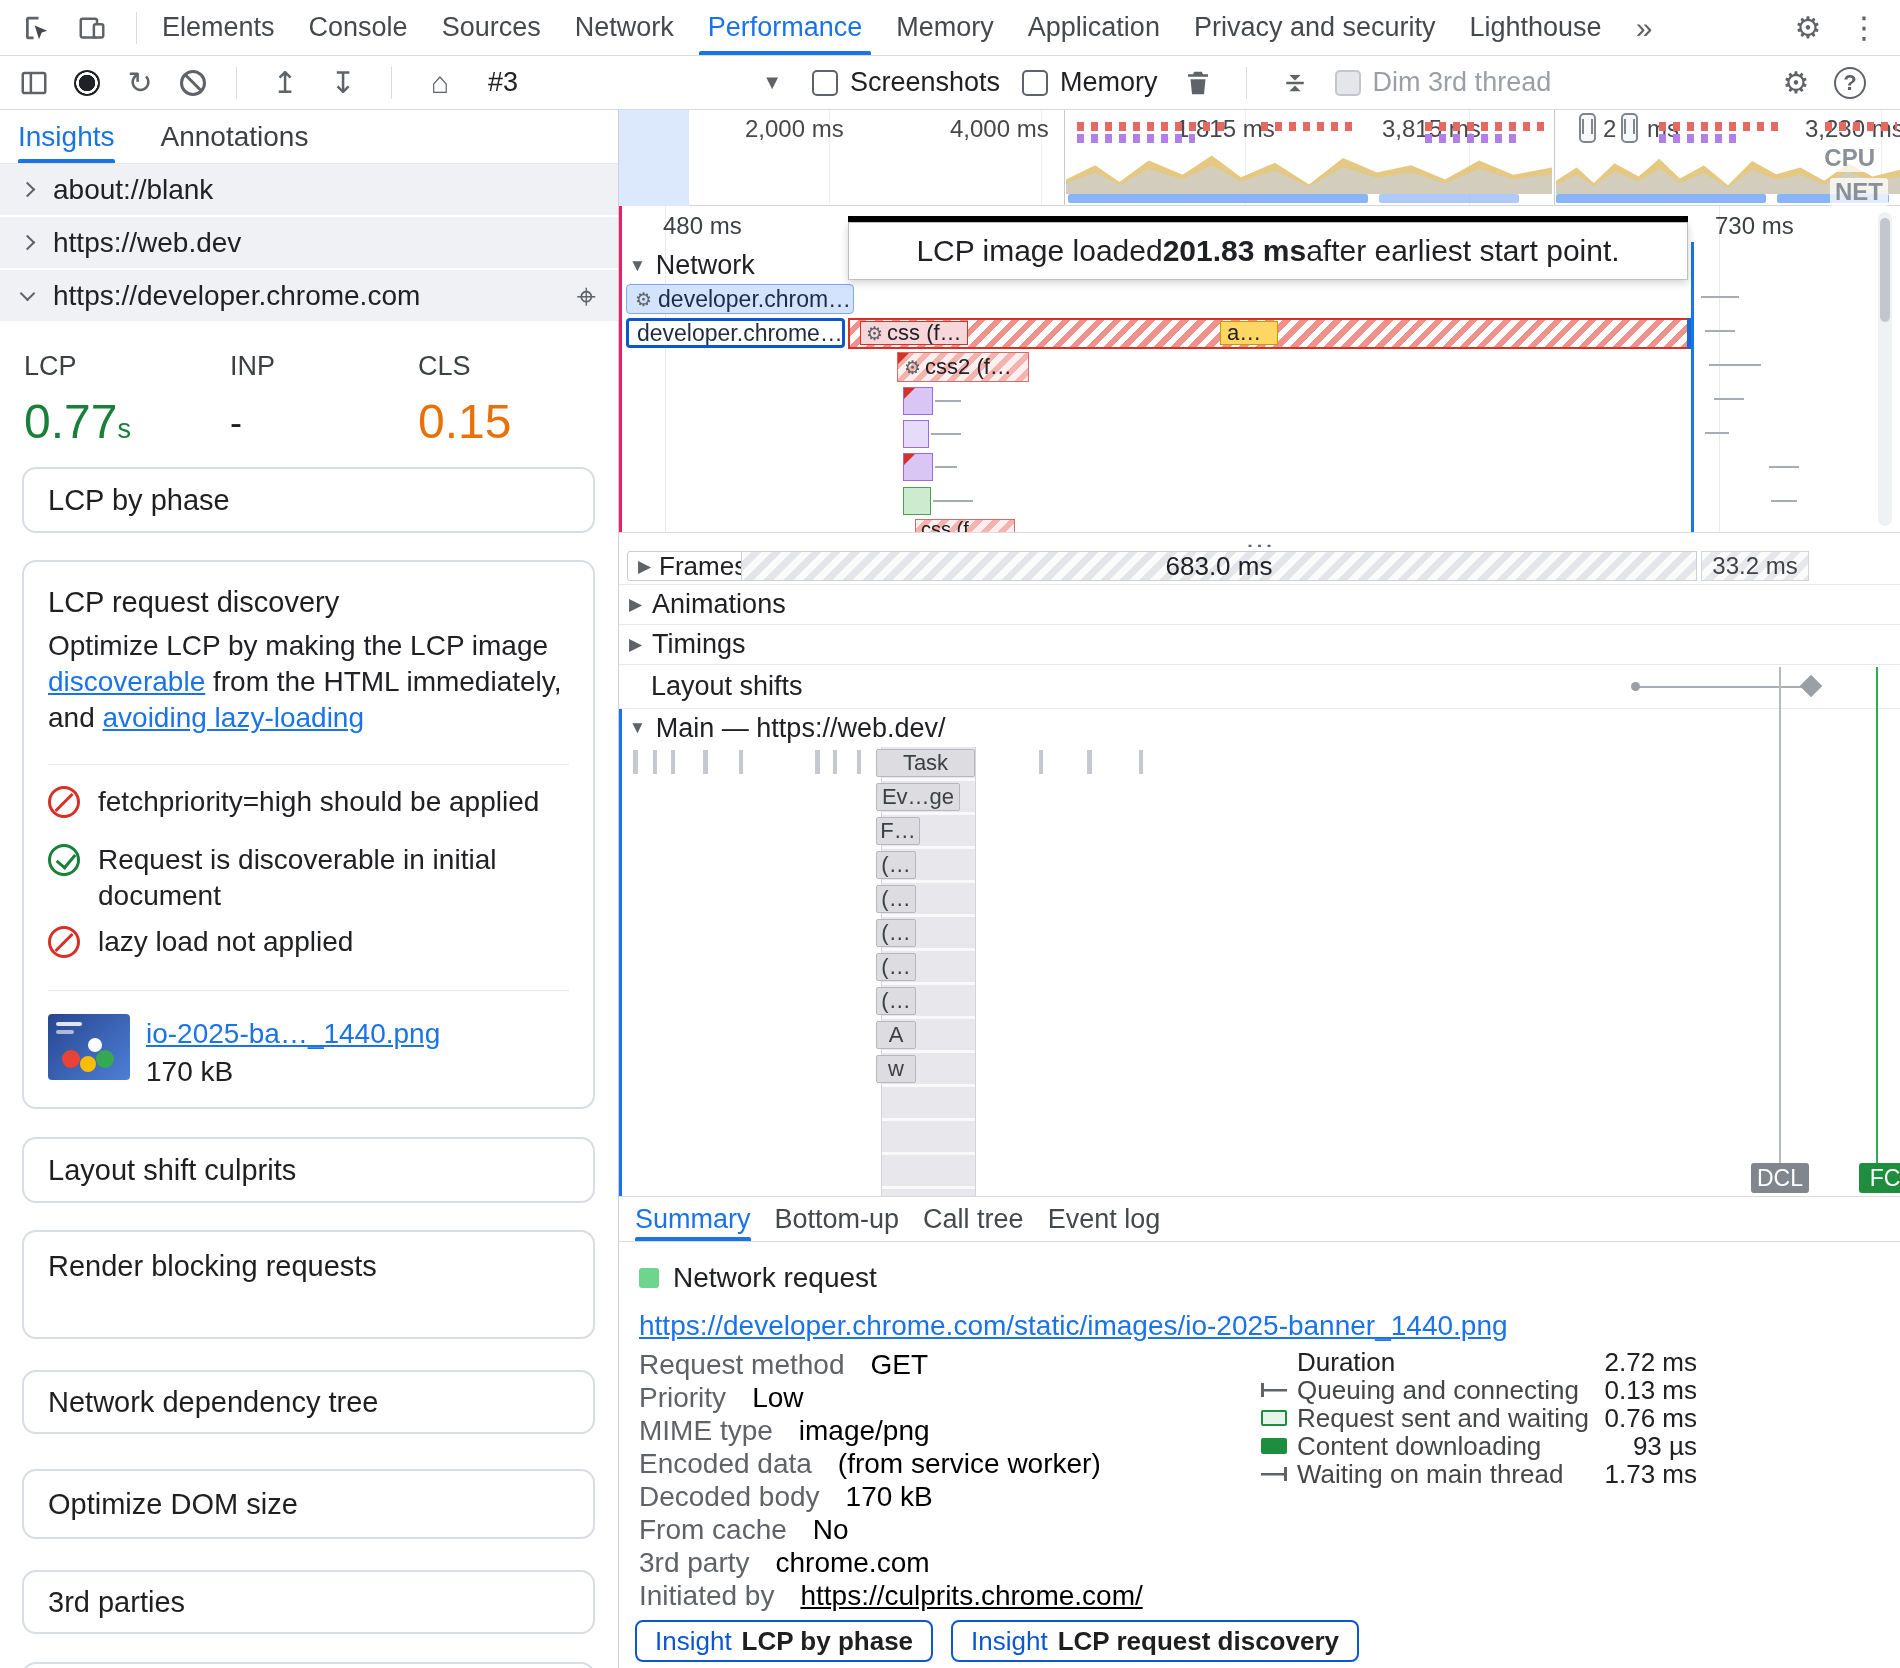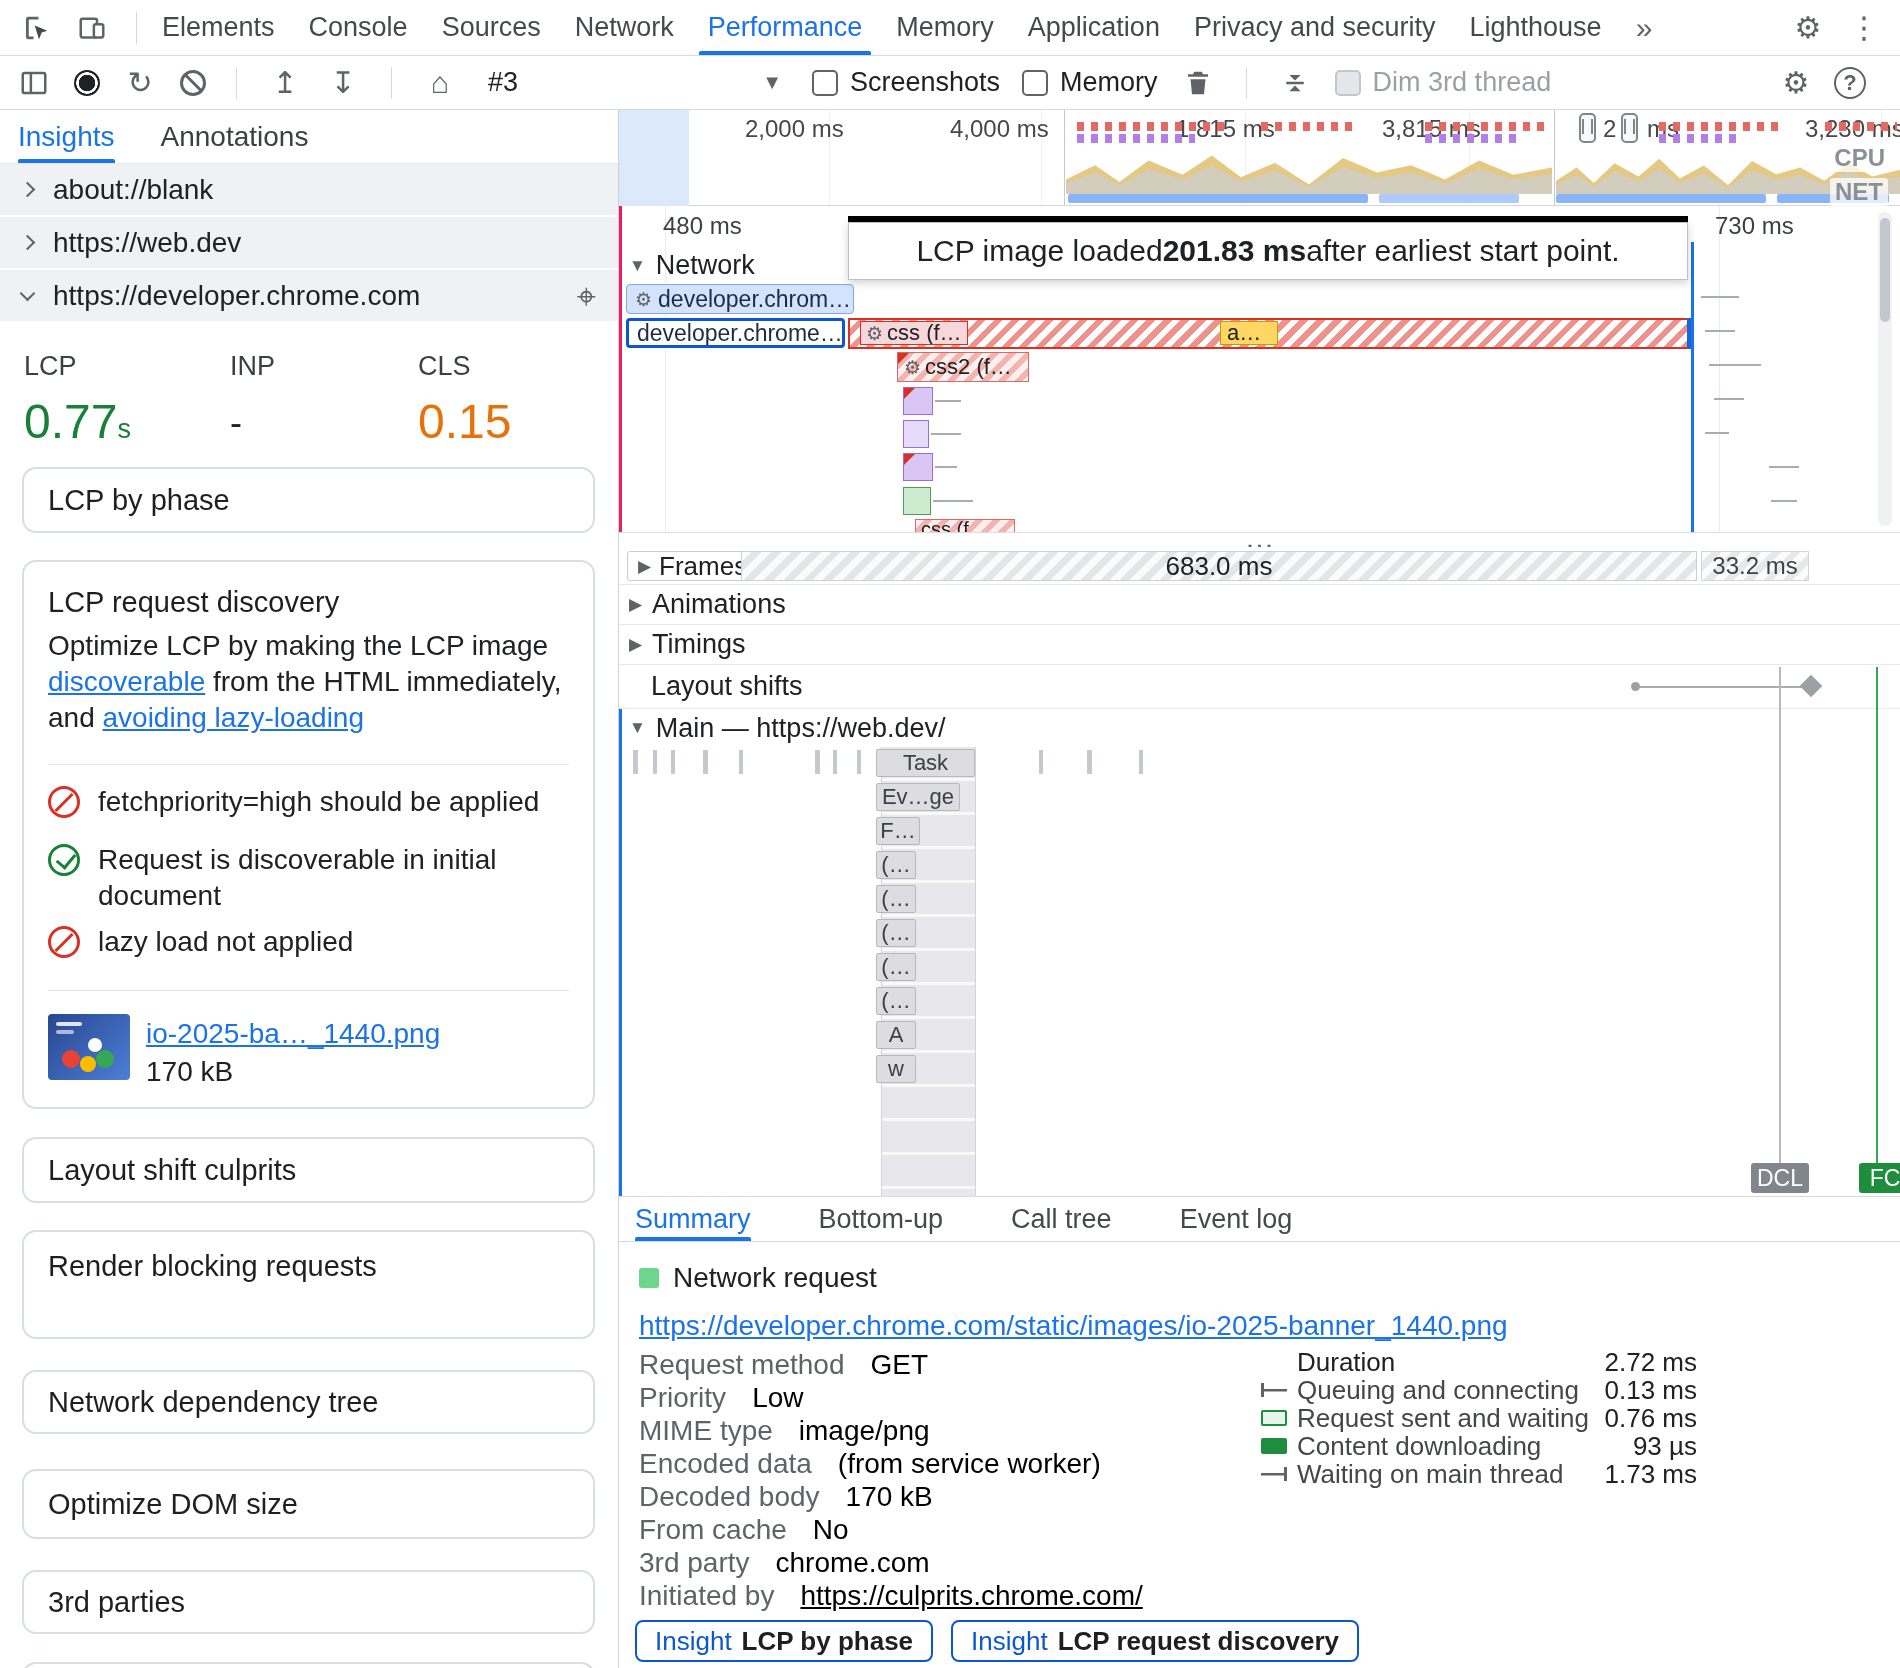--- a/index.html
+++ b/index.html
@@ -81,21 +81,21 @@
 .hatch-red{background:repeating-linear-gradient(135deg,#ffffff 0 6px,#f0928c 6px 12px);border:2px solid #d93025}
 .hatch-pink{background:repeating-linear-gradient(135deg,#fdeef0 0 6px,#f5b3ad 6px 12px);border:1.5px solid #d56b66}
 .hatch-gray{background:repeating-linear-gradient(135deg,#fbfbfc 0 7px,#e3e5e9 7px 14px);border:1px solid #cbd0d5}
 .corner{position:absolute;left:0;top:0;width:0;height:0;border-top:11px solid #d93025;border-right:11px solid transparent}
 .whisk{position:absolute;height:2px;background:#a7adb3}
 .tooltip{position:absolute;background:#fff;border:1px solid #bdc1c6;box-shadow:0 3px 8px rgba(0,0,0,.18);display:flex;align-items:center;justify-content:center;font-size:30px;color:#202124;z-index:10;white-space:nowrap}
 .trackrow{position:absolute;left:0;width:1281px;border-bottom:1px solid #e7e9ec;background:#fff;display:flex;align-items:center}
 .gbar{position:absolute;height:28px;background:#dcdce1;border:1px solid #b7b7bd;border-radius:2px;font-size:22px;color:#3c4043;display:flex;align-items:center;justify-content:center;overflow:hidden;white-space:nowrap}
 .atick{position:absolute;top:3px;height:24px;background:#c5c9cf}
 .badge{position:absolute;height:30px;border-radius:3px;color:#fff;font-size:23px;display:flex;align-items:center;justify-content:center}
-#dtabs{position:absolute;top:1086px;left:0;width:1281px;height:46px;border-top:1px solid #d7dade;border-bottom:1px solid #d7dade;display:flex;align-items:stretch;padding-left:16px;gap:68px;background:#fff}
+#dtabs{position:absolute;top:1086px;left:0;width:1281px;height:46px;border-top:1px solid #d7dade;border-bottom:1px solid #d7dade;display:flex;align-items:stretch;padding-left:16px;gap:24px;background:#fff}
 .btab{font-size:27px;color:#45494d;display:flex;align-items:center;position:relative}
 .btab.active{color:#1a73e8}
 .btab.active::after{content:"";position:absolute;left:0;right:0;bottom:0;height:4px;background:#1a73e8;border-radius:2px 2px 0 0}
 #summary{position:absolute;top:1138px;left:0;width:1281px;height:420px;overflow:hidden;background:#fff}
 .frow{height:33px;display:flex;align-items:center;font-size:28px}
 .flab{color:#5f6368;margin-right:26px}
 .fval{color:#000000}
 .trow{height:28px;display:flex;align-items:center;font-size:26px}
 .tic{width:36px;flex:none;display:flex;align-items:center}
 .tlab{color:#444746;white-space:nowrap}
@@ -331,21 +331,21 @@
     <span class="tk tkp" style="left:806px;top:24px;width:92px"></span>
     <span class="tk tkp" style="left:1040px;top:24px;width:82px"></span>
     <div class="mtn" style="left:447px;top:36px;width:486px;height:48px;background:#e0be6c"></div>
     <div class="mtn" style="left:447px;top:48px;width:486px;height:36px;background:#caced4;opacity:.7"></div>
     <div class="mtn" style="left:937px;top:40px;width:344px;height:44px;background:#e0be6c"></div>
     <div class="mtn" style="left:937px;top:52px;width:344px;height:32px;background:#caced4;opacity:.7"></div>
     <span class="netbar" style="left:449px;top:84px;width:300px"></span>
     <span class="netbar" style="left:760px;top:84px;width:140px;opacity:.7"></span>
     <span class="netbar" style="left:937px;top:84px;width:210px"></span>
     <span class="netbar" style="left:1158px;top:84px;width:112px"></span>
-    <span class="ovlbl" style="right:10px;top:34px">CPU</span>
+    <span class="ovlbl" style="right:20px;top:34px">CPU</span>
     <span class="ovlbl" style="right:12px;top:68px">NET</span>
   </div>
 
   <div id="flame">
     <span style="position:absolute;left:46px;top:0;width:1px;height:327px;background:#e9ebee"></span>
     <span style="position:absolute;left:1100px;top:0;width:1px;height:327px;background:#e9ebee"></span>
     <span style="position:absolute;left:0;top:0;width:3px;height:327px;background:#e91e63"></span>
     <span style="position:absolute;left:44px;top:6px;font-size:24px;color:#3c4043">480 ms</span>
     <span style="position:absolute;left:1096px;top:6px;font-size:24px;color:#3c4043">730 ms</span>
     <div style="position:absolute;left:229px;top:10px;width:840px;height:6px;background:#000;z-index:11"></div>

